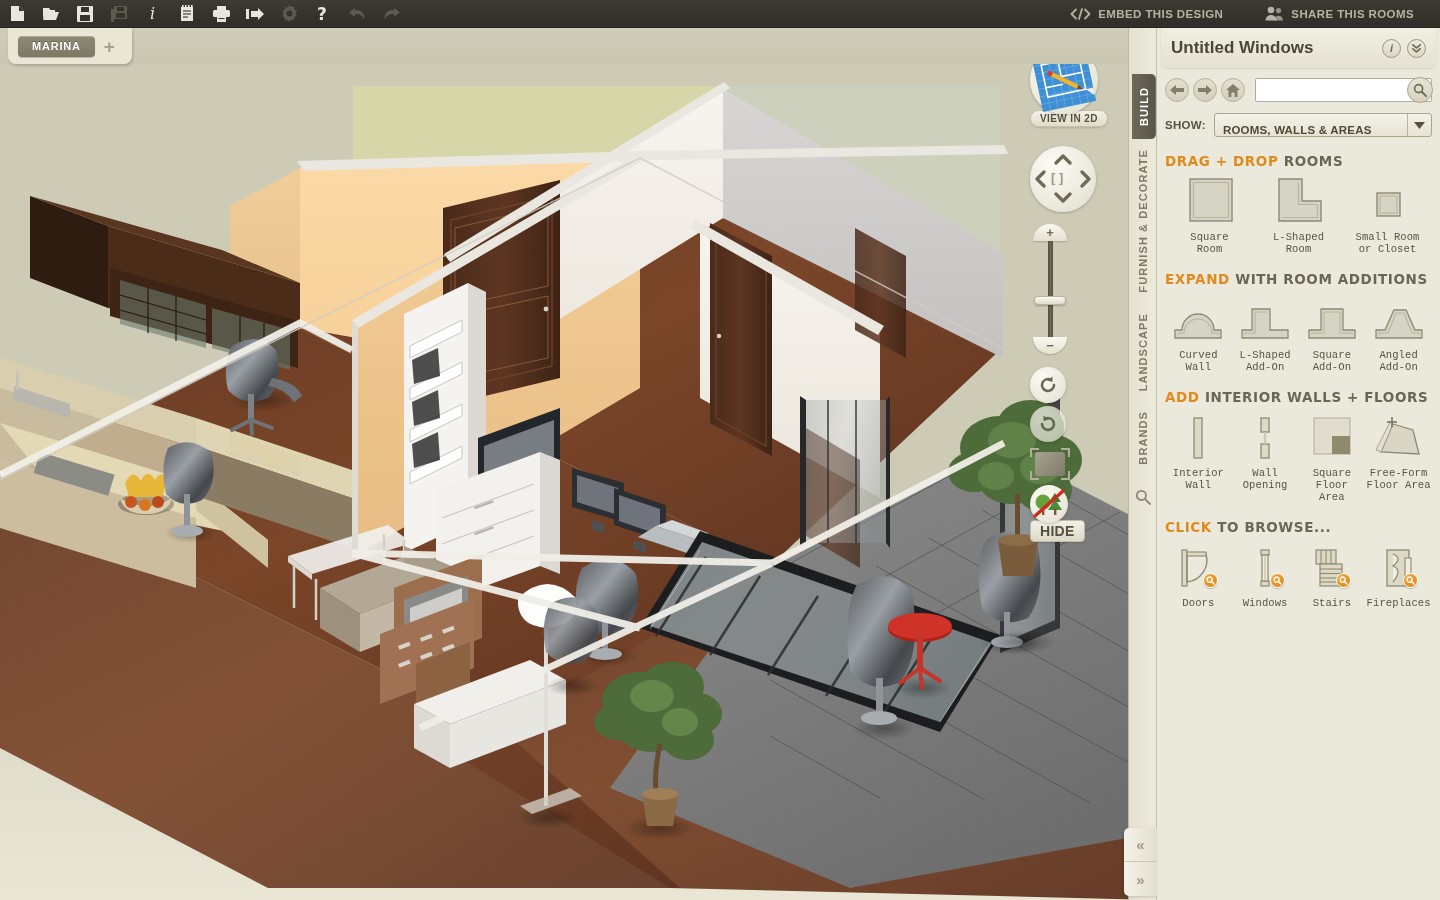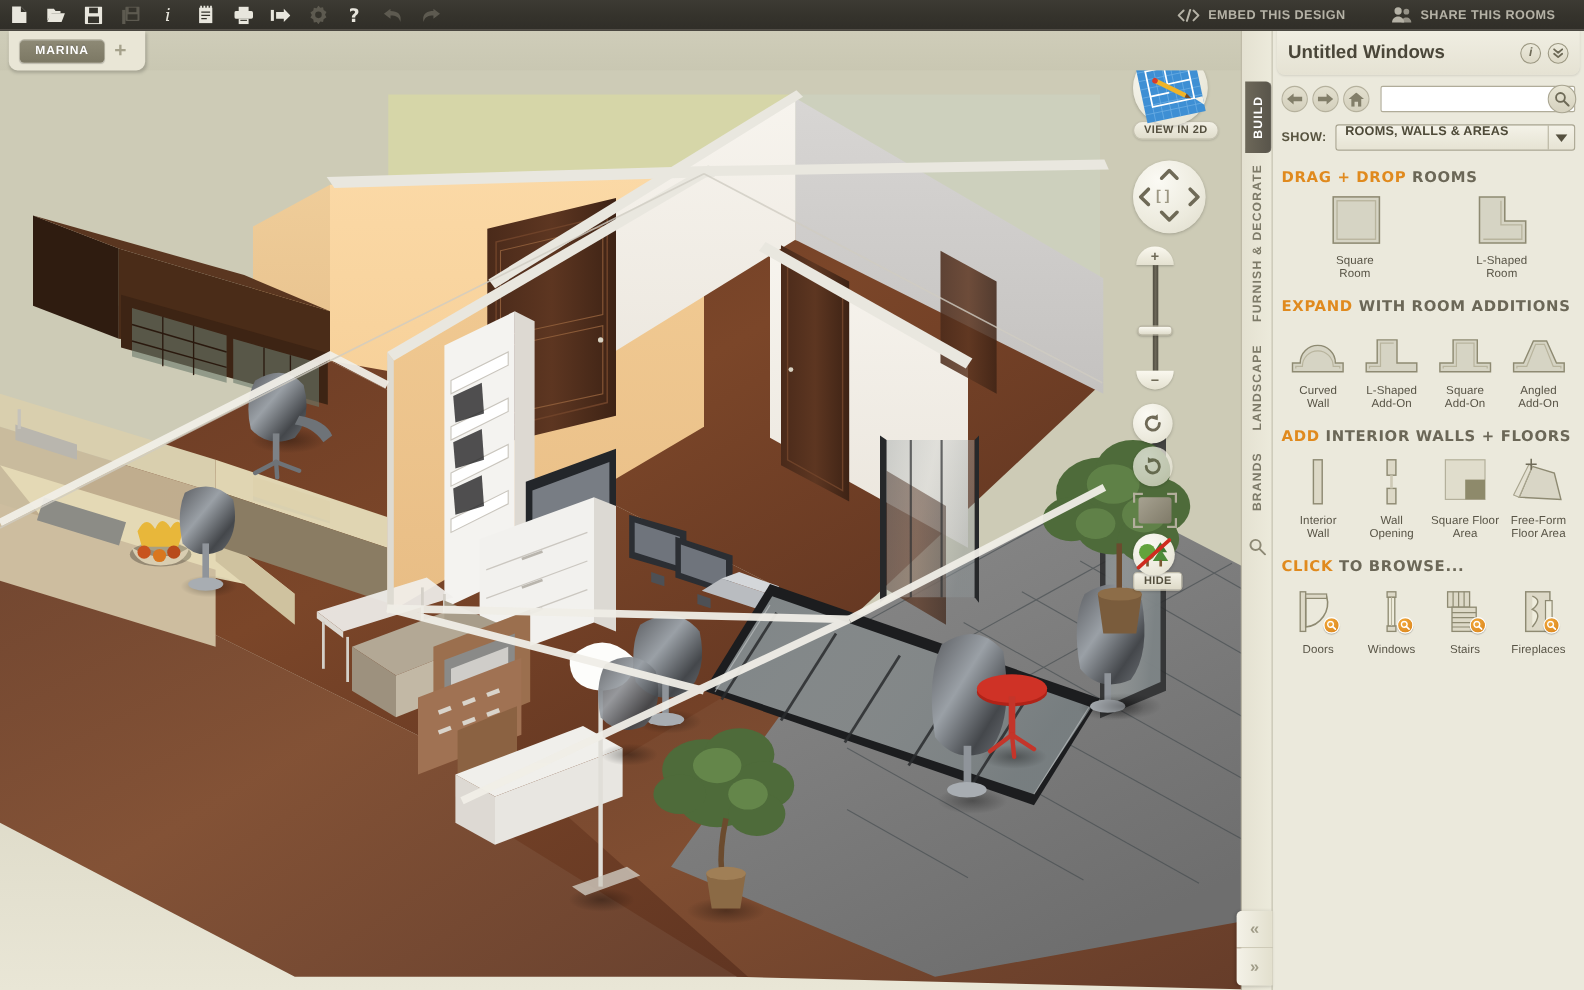--- a/index.html
+++ b/index.html
@@ -155,21 +155,21 @@
     position:absolute; left:5px; top:4px; width:30px; height:24px;
     background: linear-gradient(135deg,#a7a291,#7f7a68);
     border-radius: 3px;
   }
   .bracket { position: absolute; width: 9px; height: 9px; border: 2px solid #b2ae9c; }
   #hide-btn { width: 38px; height: 38px; margin-top: 5px; position: relative; overflow: visible; }
   #hide-label {
     margin-top: -3px;
     background: linear-gradient(to bottom,#f3f1e6,#ddd9c7);
     border: 1px solid #c0bcab; border-radius: 4px;
-    font-size: 10px; font-weight: bold; color: #55503f;
+    font-size: 14px; font-weight: bold; color: #55503f;
     padding: 2px 9px; letter-spacing: .3px;
     box-shadow: 0 1px 2px rgba(0,0,0,.14); cursor: pointer;
   }
 
   
   #vtabs {
     position: absolute; top: 28px; left: 1128px;
     width: 28px; height: 872px;
     background: linear-gradient(to right,#e4e1d1,#eceadb);
     border-left: 1px solid #bdb9a6;
@@ -266,21 +266,21 @@
     display: flex; align-items: center; gap: 8px;
   }
   #rp-show-label {
     font-size: 11.5px; font-weight: bold; color: #57533f; letter-spacing: .3px;
   }
   #rp-select {
     flex: 1; height: 24px;
     background: linear-gradient(to bottom,#f4f2e8,#e6e3d3);
     border: 1px solid #a9a591;
     border-radius: 3px;
-    display: flex; align-items: flex-start;
+    display: flex; align-items: flex-end;
     cursor: pointer;
   }
   #rp-select-val {
     flex:1; padding-left: 8px;
     font-size: 11.5px; font-weight: bold; color: #4e4a38; letter-spacing: .2px;
   }
   #rp-select-arrow {
     width: 24px; height: 22px;
     border-left: 1px solid #b7b3a0;
     display:flex; align-items:center; justify-content:center;
@@ -289,21 +289,21 @@
 
   
   .sec { margin-top: 16px; padding: 0 8px; }
   .sec-head {
     font-size: 13.5px; font-weight: bold;
     letter-spacing: .6px; margin-bottom: 9px;
     color: #6b6757;
     font-family: "DejaVu Sans", sans-serif;
   }
   .sec-head .hl { color: #e08a1e; }
-  .sec-items { display: flex; }
+  .sec-items { display: flex; font-family: Liberation Mono, monospace; }
   .pal-item {
     flex: 1;
     display: flex; flex-direction: column; align-items: center;
     cursor: pointer;
     position: relative;
   }
   .pal-art {
     height: 48px; width: 100%;
     display: flex; align-items: flex-end; justify-content: center;
     padding-bottom: 2px;
@@ -1055,20 +1055,29 @@
       </div>
       <div class="pal-item">
         <div class="pal-art">
           <svg width="50" height="48" viewBox="0 0 50 48">
               <polygon points="5,3 28,3 28,25 47,25 47,45 5,45" fill="#d6d4c4" stroke="#8e8a72" stroke-width="1.4"></polygon>
               <polyline points="8.5,41.5 43.5,41.5 43.5,28.5 24.5,28.5 24.5,6.5" fill="none" stroke="#b8b49d" stroke-width="1.2"></polyline>
             </svg>
         </div>
         <div class="pal-label">L-Shaped<br>Room</div>
       </div>
+      <div class="pal-item">
+        <div class="pal-art">
+          <svg width="50" height="48" viewBox="0 0 50 48">
+              <rect x="14" y="17" width="23" height="23" fill="#d6d4c4" stroke="#8e8a72" stroke-width="1.4"></rect>
+              <rect x="17" y="20" width="17" height="17" fill="none" stroke="#b8b49d" stroke-width="1.1"></rect>
+            </svg>
+        </div>
+        <div class="pal-label">Small Room<br>or Closet</div>
+      </div>
     </div>
   </div>
 
   <div class="sec">
     <div class="sec-head">
       <span class="hl">EXPAND</span><span> WITH ROOM ADDITIONS</span>
     </div>
     <div class="sec-items">
       <div class="pal-item">
         <div class="pal-art">

